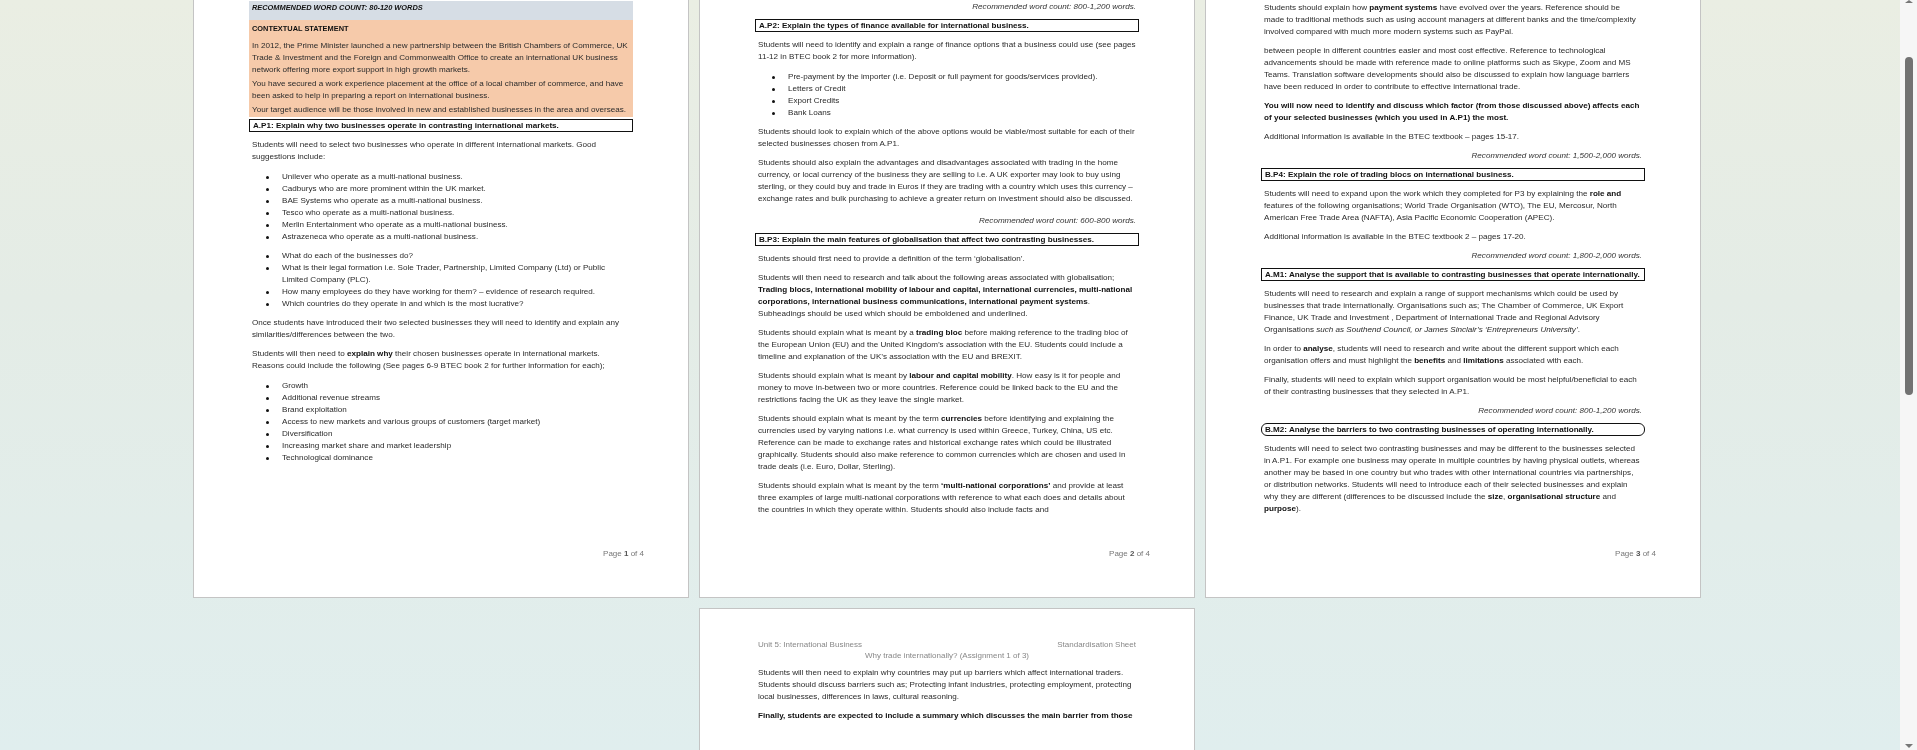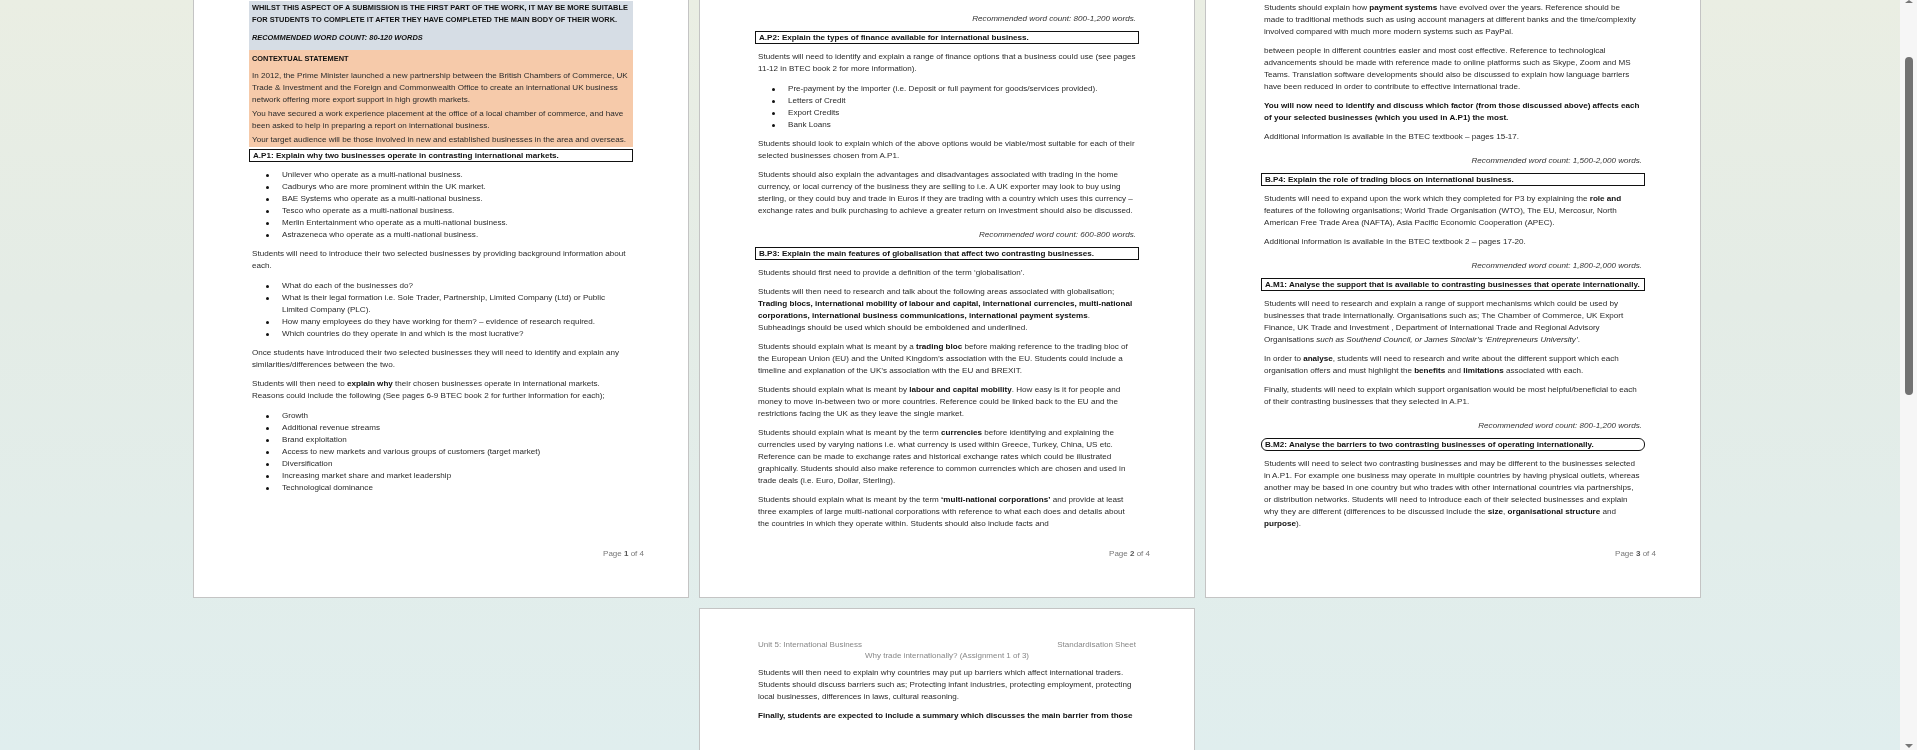--- a/index.html
+++ b/index.html
@@ -20,21 +20,21 @@
   .page .inner {
     position: absolute;
     left: 58px;
     right: 58px;
     font-size: 8.1px;
     line-height: 12px;
     color: #2a2a2a;
   }
   .p { margin-bottom: 7px; }
   .p b { color: #111; }
-  .wc { text-align: right; font-style: italic; margin-bottom: 6px; color: #333; margin-top: 12px; }
+  .wc { text-align: right; font-style: italic; margin-bottom: 6px; color: #333; }
   .sec-head {
     border: 1.3px solid #111;
     font-weight: bold;
     padding: 0 3px;
     line-height: 11px;
     margin-bottom: 7px;
     color: #111;
   }
   ul.bl { list-style: none; margin: 0 0 7px 0; }
   ul.bl li { position: relative; padding-left: 30px; line-height: 12px; }
@@ -82,39 +82,38 @@
   }
   .scroll-up { top: 0px; border-bottom: 3px solid #777; }
   .scroll-down { bottom: 2px; border-top: 4px solid #777; }
 </style>
 </head>
 <body>
 
 <div class="page" style="left:193px; top:-2px; height:600px;">
   <div class="inner" style="top:2px;">
     <div class="blue-box">
-      <div class="caps" style="margin-bottom:6px;">WHILST THIS ASPECT OF A SUBMISSION IS THE FIRST PART OF THE WORK, IT MAY BE MORE SUITABLE FOR STUDENTS TO COMPLETE IT AFTER THEY HAVE COMPLETED THE MAIN BODY OF THEIR WORK.</div>
       <div class="caps" style="margin-bottom:5px;font-style:italic;">RECOMMENDED WORD COUNT: 80-120 WORDS</div>
     </div>
     <div class="orange-box">
       <div class="caps" style="margin:2px 0 5px;">CONTEXTUAL STATEMENT</div>
       <div class="p" style="margin-bottom:2px;">In 2012, the Prime Minister launched a new partnership between the British Chambers of Commerce, UK Trade &amp; Investment and the Foreign and Commonwealth Office to create an international UK business network offering more export support in high growth markets.</div>
       <div class="p" style="margin-bottom:2px;">You have secured a work experience placement at the office of a local chamber of commerce, and have been asked to help in preparing a report on international business.</div>
       <div class="p" style="margin-bottom:0;">Your target audience will be those involved in new and established businesses in the area and overseas.</div>
     </div>
     <div class="sec-head" style="margin-top:2px; margin-left:-3px; margin-right:-3px;">A.P1: Explain why two businesses operate in contrasting international markets.</div>
+    <div class="p" style="margin-bottom:8px;">Students will need to select two businesses who operate in different international markets.  Good suggestions include:</div>
     <ul class="bl">
       <li>Unilever who operate as a multi-national business.</li>
       <li>Cadburys who are more prominent within the UK market.</li>
       <li>BAE Systems who operate as a multi-national business.</li>
       <li>Tesco who operate as a multi-national business.</li>
       <li>Merlin Entertainment who operate as a multi-national business.</li>
       <li>Astrazeneca who operate as a multi-national business.</li>
     </ul>
-    <div class="p" style="margin-bottom:8px;">Students will need to introduce their two selected businesses by providing background information about each.</div>
     <ul class="bl">
       <li>What do each of the businesses do?</li>
       <li>What is their legal formation i.e. Sole Trader, Partnership, Limited Company (Ltd) or Public Limited Company (PLC).</li>
       <li>How many employees do they have working for them? – evidence of research required.</li>
       <li>Which countries do they operate in and which is the most lucrative?</li>
     </ul>
     <div class="p">Once students have introduced their two selected businesses they will need to identify and explain any similarities/differences between the two.</div>
     <div class="p" style="margin-bottom:8px;">
       <span>Students will then need to </span><b>explain why</b><span> their chosen businesses operate in international markets.  Reasons could include the following (See pages 6-9 BTEC book 2 for further information for each);</span>
     </div>

